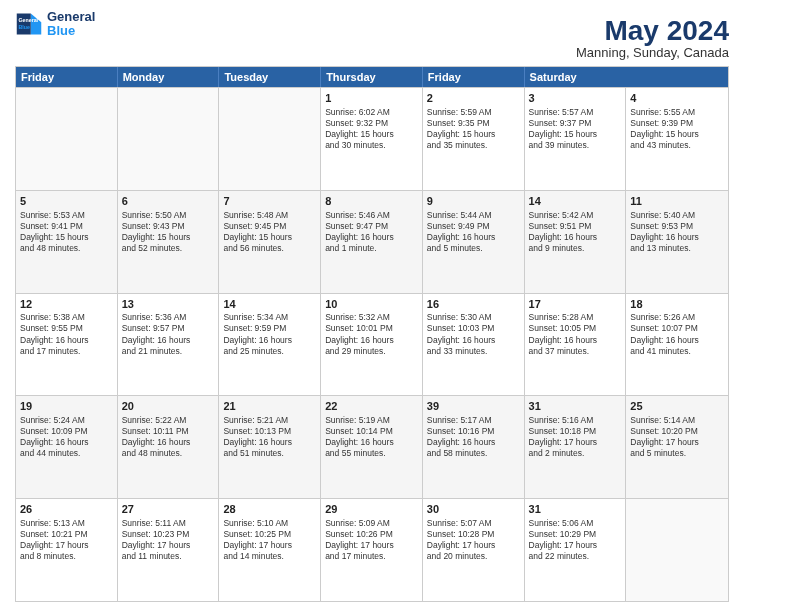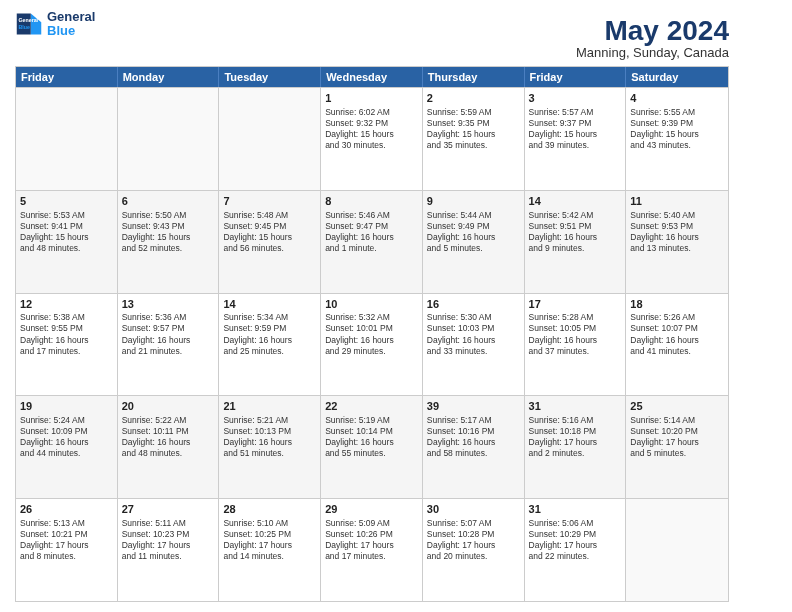--- a/index.html
+++ b/index.html
@@ -131,21 +131,20 @@
       <div class="month-title">May 2024</div>
       <div class="location">Manning, Sunday, Canada</div>
     </div>
   </div>
 
   <div class="calendar">
     <div class="cal-header">
     <div class="cal-header-cell">Friday</div>
         <div class="cal-header-cell">Monday</div>
         <div class="cal-header-cell">Tuesday</div>
-        <div class="cal-header-cell">Wednesday</div>
         <div class="cal-header-cell">Thursday</div>
         <div class="cal-header-cell">Friday</div>
         <div class="cal-header-cell">Saturday</div>
       </div>
     <div class="cal-body">
     <div class="cal-row">
           <div class="cal-cell empty"></div>
           <div class="cal-cell empty"></div>
           <div class="cal-cell empty"></div>
           <div class="cal-cell">

